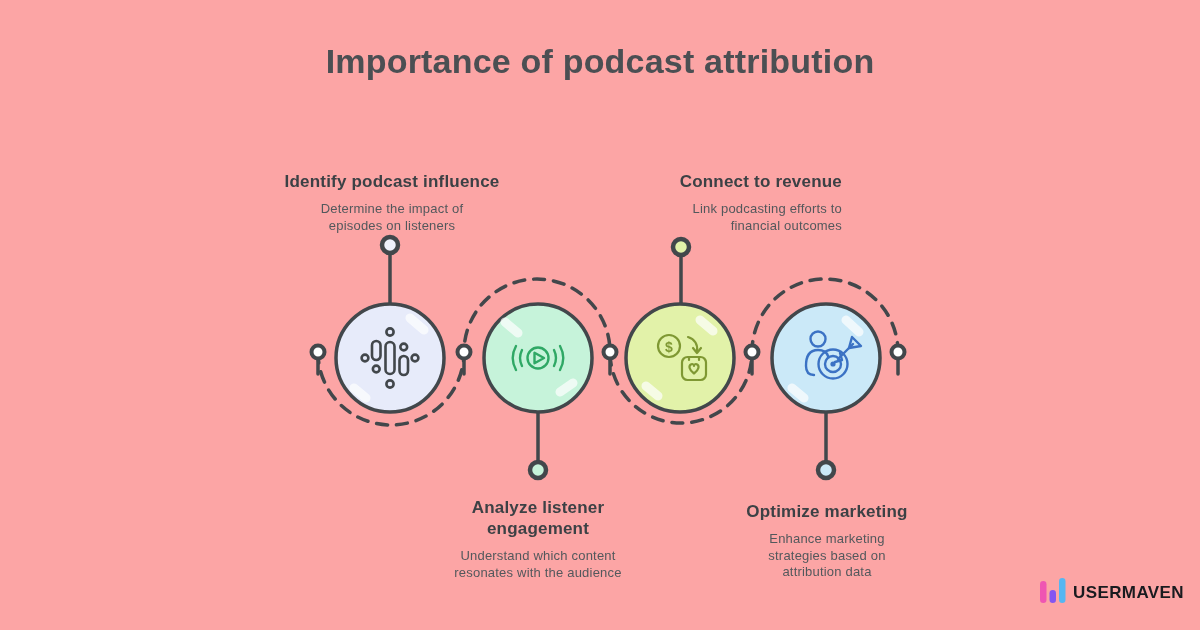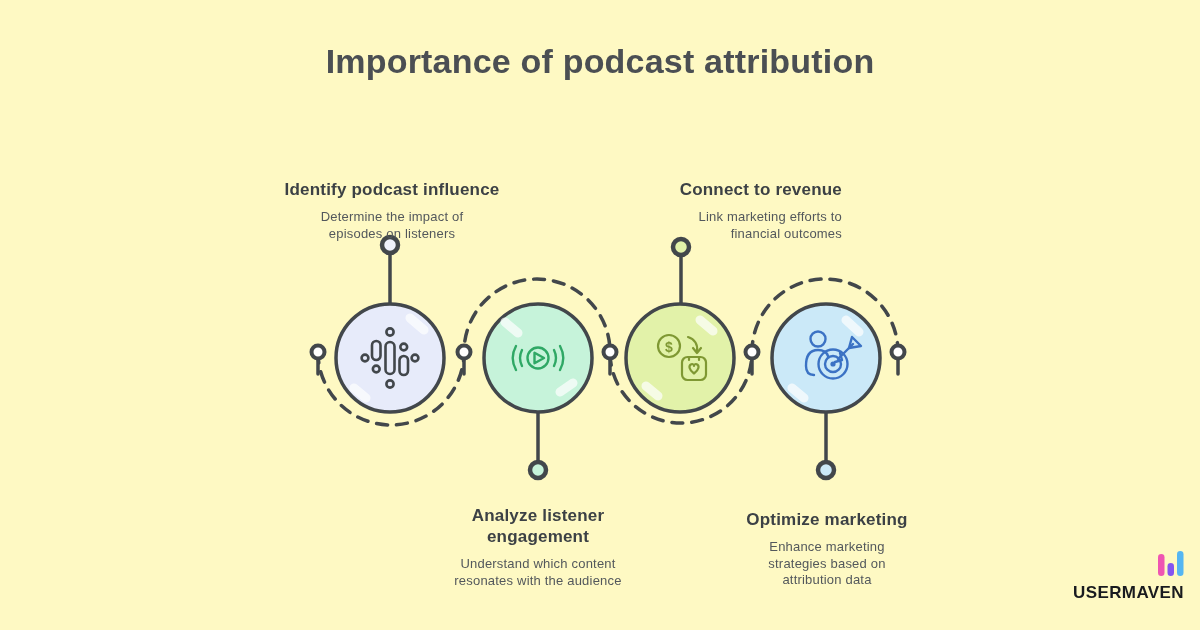--- a/index.html
+++ b/index.html
@@ -1,42 +1,42 @@
 <!DOCTYPE html>
 <html><head>
 <meta charset="utf-8">
 <style>
   html,body { margin:0; padding:0; background:#ffffff; }
   .stage {
     position:relative; width:1200px; height:630px; overflow:hidden;
-    background:#fef9c3; font-family:"Liberation Sans", sans-serif;
+    background:#fca5a5; font-family:"Liberation Sans", sans-serif;
   }
   .title {
     position:absolute; top:42px; left:0; width:100%; margin:0;
     text-align:center; font-family:"Liberation Sans", sans-serif;
     font-weight:bold; font-size:34px; letter-spacing:.2px; color:#4b4f53;
   }
   .diagram-svg { position:absolute; left:0; top:0; }
   .label { position:absolute; width:320px; text-align:center; }
   .label h2 {
-    margin:16px 0 9px 0; font-family:"Liberation Sans", sans-serif;
+    margin:8px 0 9px 0; font-family:"Liberation Sans", sans-serif;
     font-weight:bold; font-size:17px; line-height:21px;
     letter-spacing:.2px; color:#3c4145; white-space:pre-line;
   }
   .label p {
     margin:0; font-size:13px; line-height:16.5px;
     color:#53585c; white-space:pre-line; letter-spacing:.2px;
   }
   #label-identify { left:232px; top:163px; }
   #label-revenue  { left:522px; top:163px;text-align:right; }
   #label-analyze  { left:378px; top:489px; }
   #label-optimize { left:667px; top:493px; }
   .brand {
     position:absolute; right:16px; bottom:26px;
-    display:flex; align-items:flex-end; gap:7px;flex-direction:column;
+    display:flex; align-items:flex-end; gap:7px;
   }
   .brand-name {
     font-family:"Liberation Sans", sans-serif; font-weight:bold;
     font-size:17px; letter-spacing:.4px; color:#191b1f; line-height:1;
     padding-bottom:3px;
   }
 </style>
 </head>
 <body>
 
@@ -138,21 +138,21 @@
   </svg>
 
   <div class="label" id="label-identify">
     <h2>Identify podcast influence</h2>
     <p>Determine the impact of
 episodes on listeners</p>
   </div>
 
   <div class="label" id="label-revenue">
     <h2>Connect to revenue</h2>
-    <p>Link marketing efforts to
+    <p>Link podcasting efforts to
 financial outcomes</p>
   </div>
 
   <div class="label" id="label-optimize">
     <h2>Optimize marketing</h2>
     <p>Enhance marketing
 strategies based on
 attribution data</p>
   </div>
 

